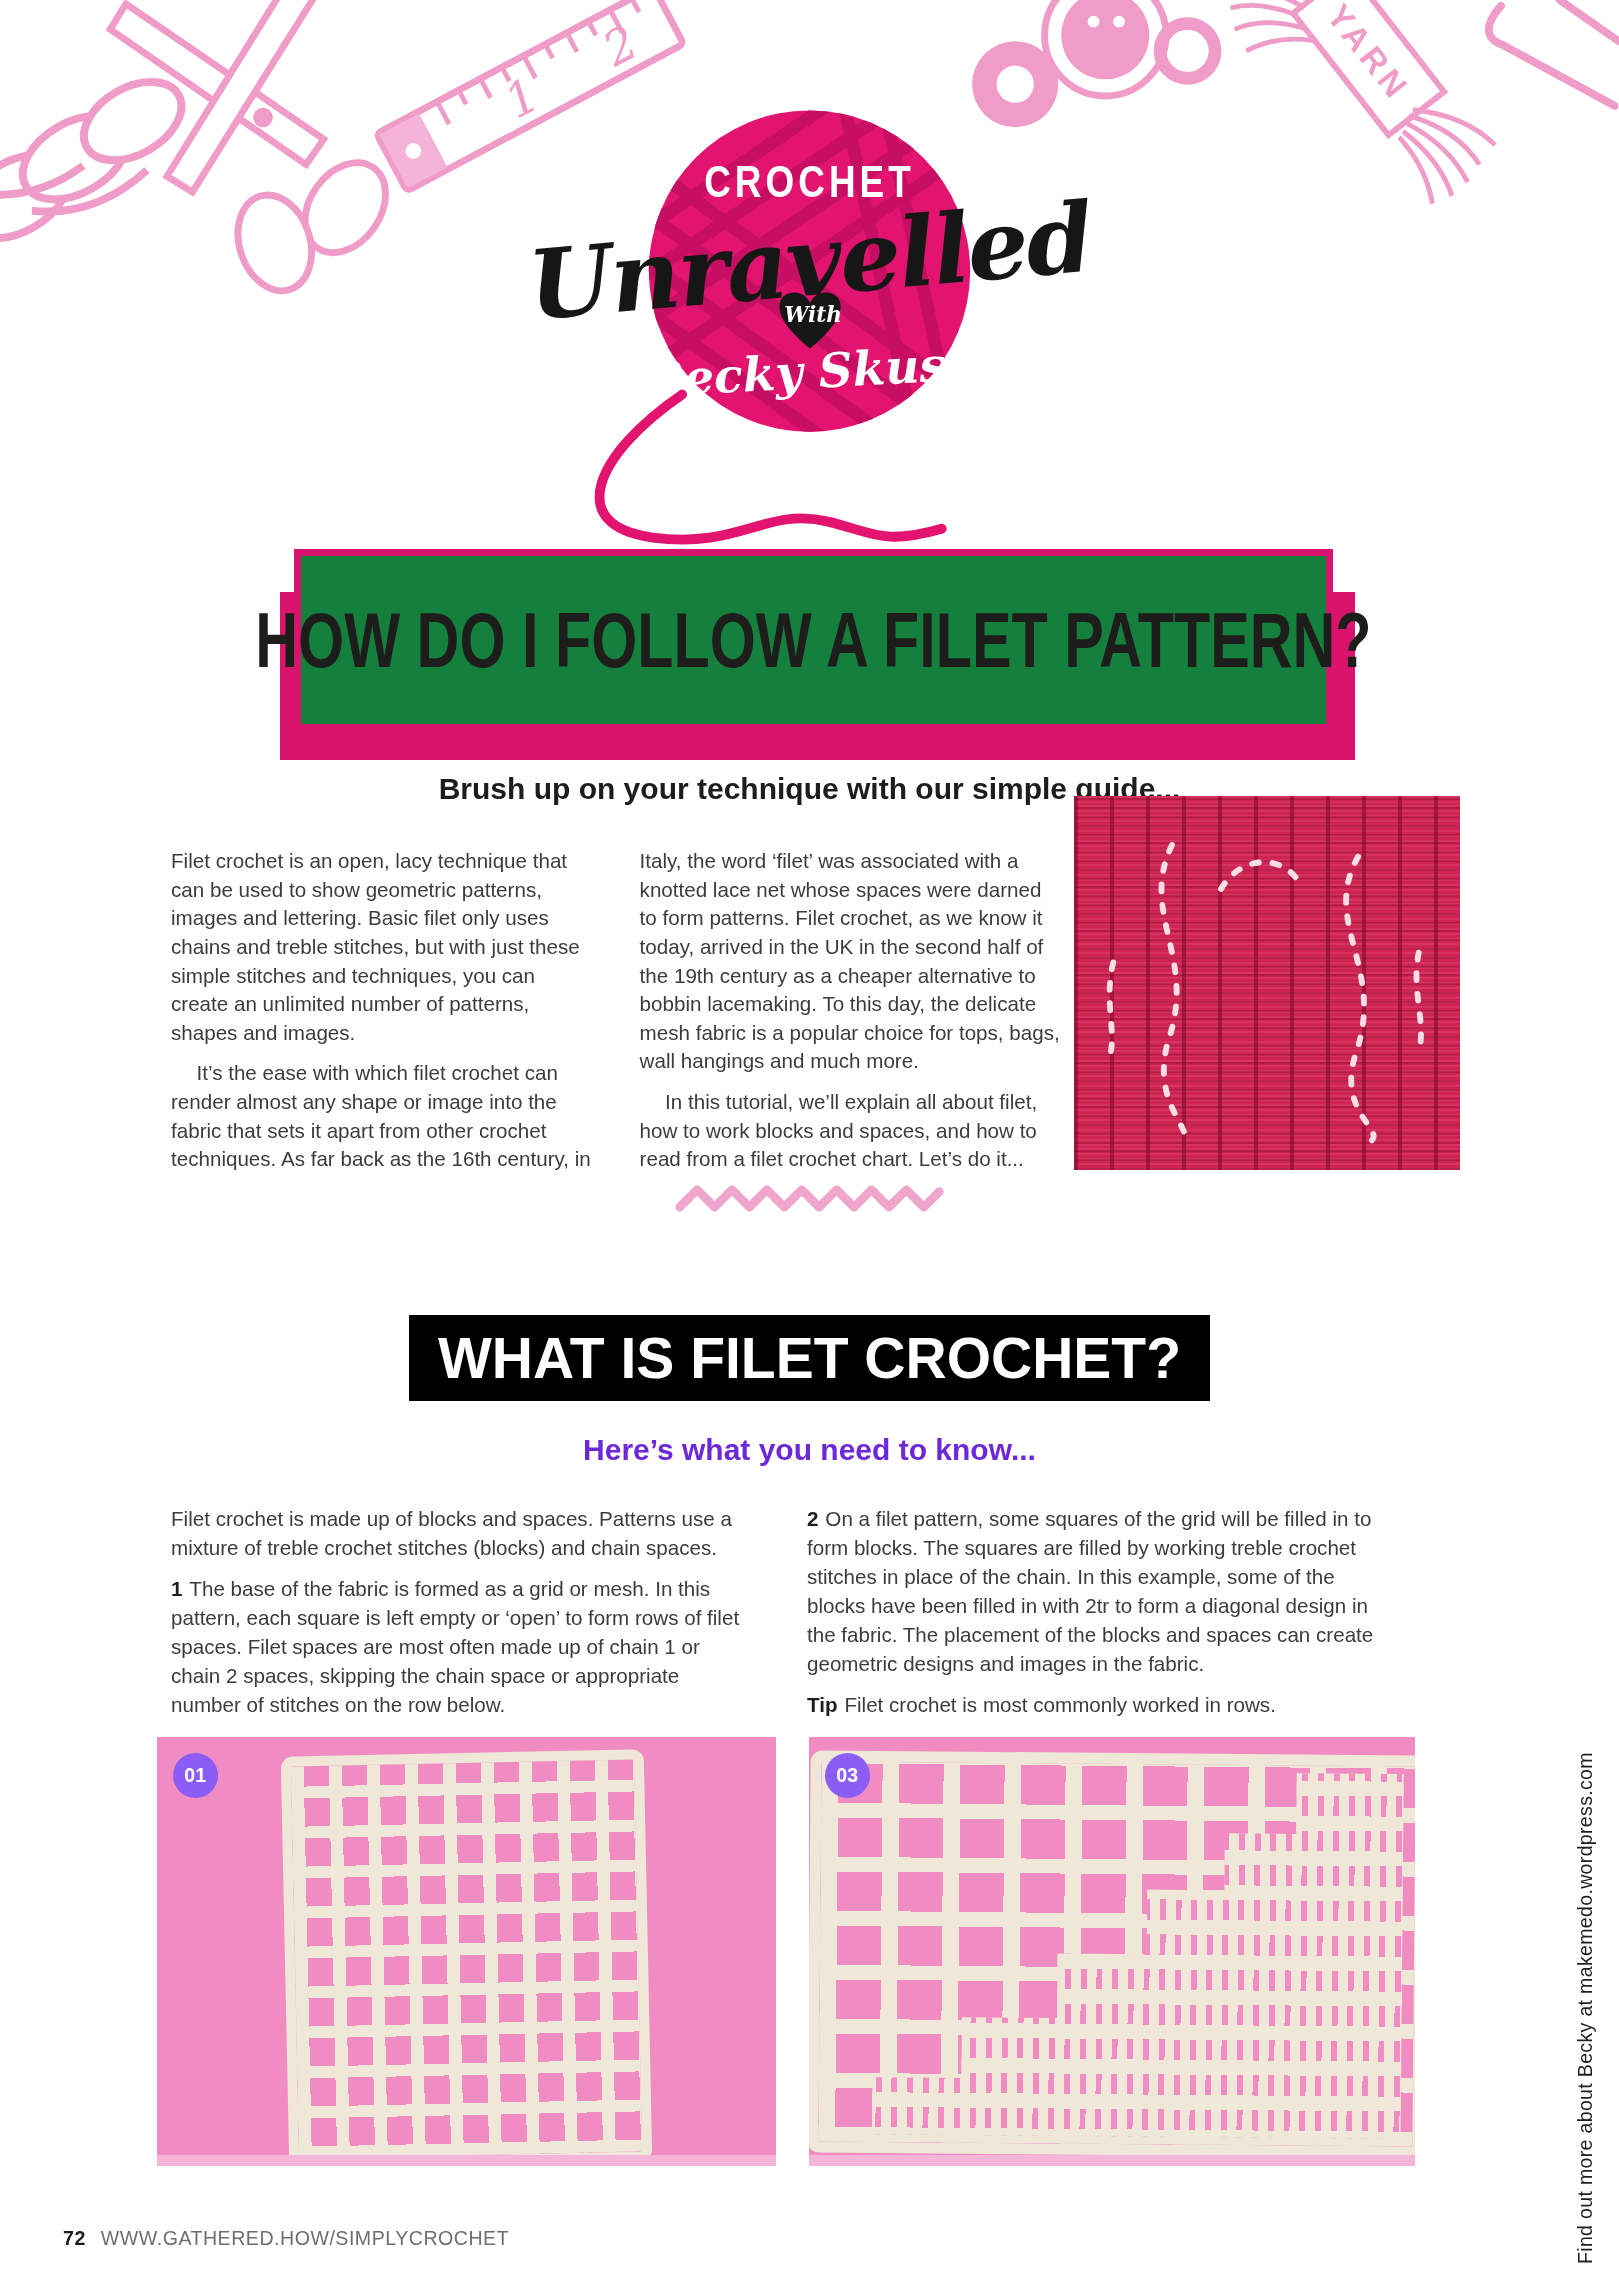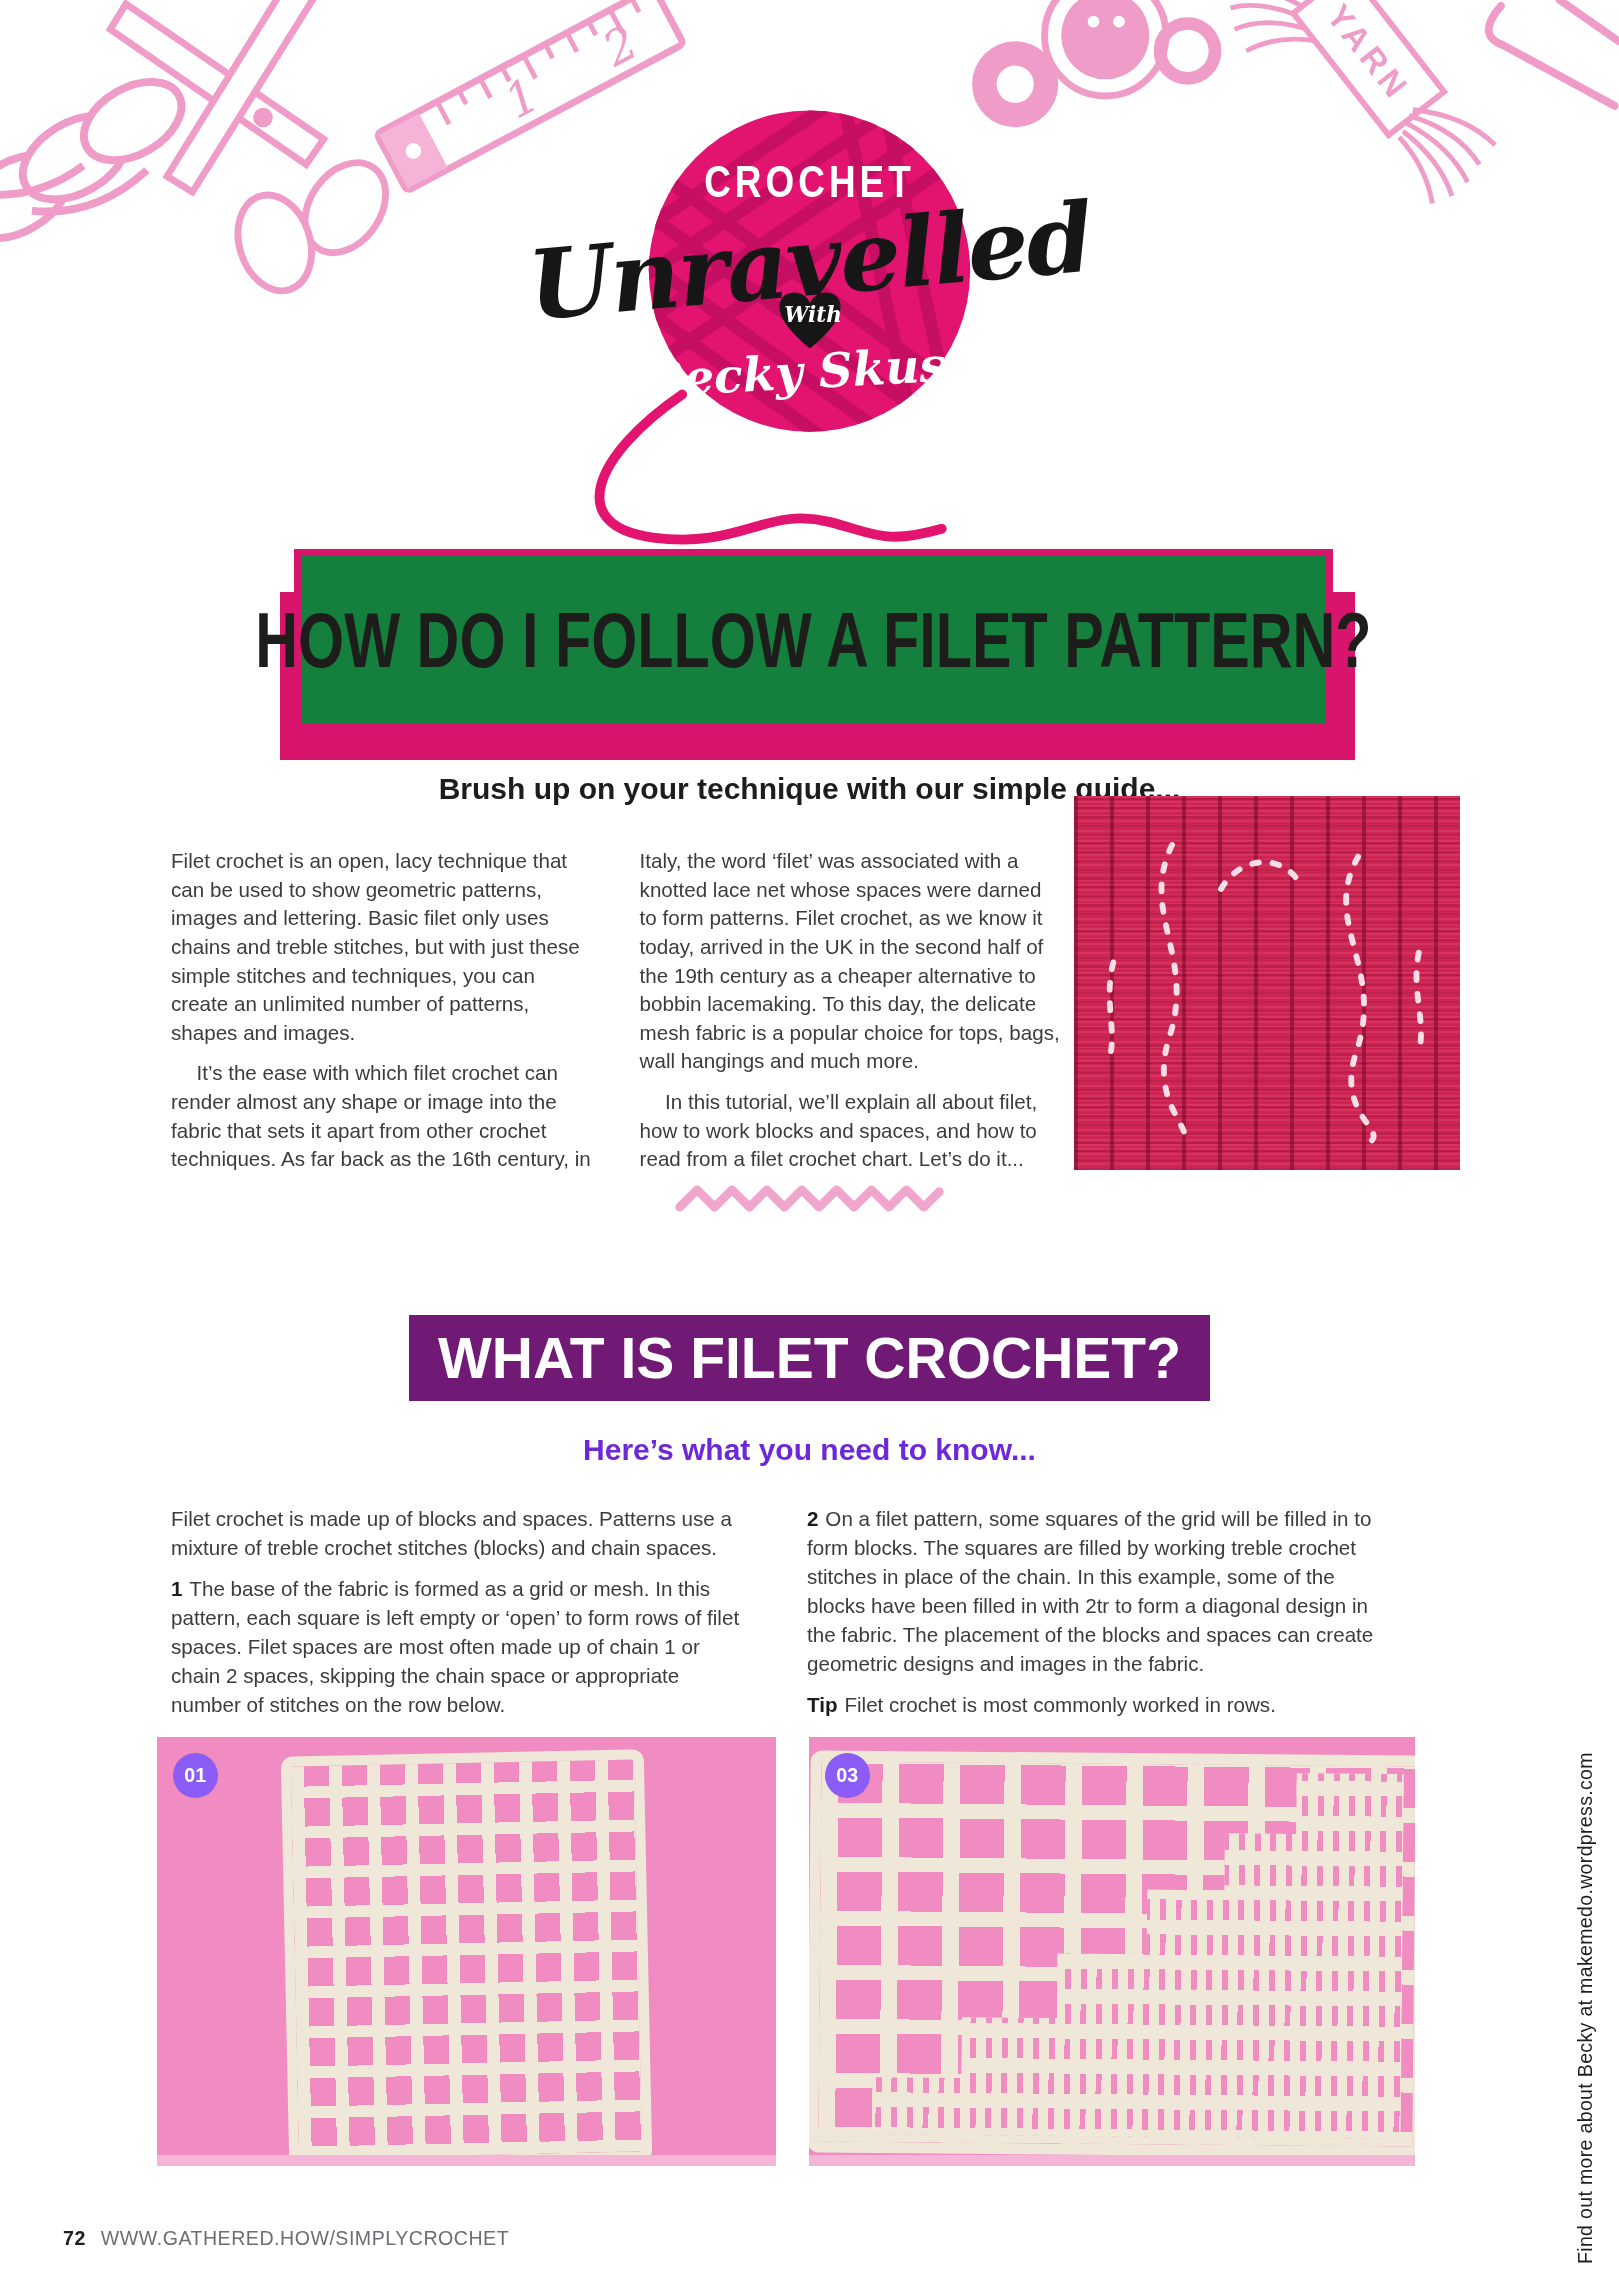--- a/index.html
+++ b/index.html
@@ -44,21 +44,21 @@
       repeating-linear-gradient(90deg, rgba(110,4,38,.5) 0 3.9px, rgba(0,0,0,0) 3.9px 36px),
       repeating-linear-gradient(0deg, rgba(140,8,48,.35) 0 2px, rgba(0,0,0,0) 2px 8.8px),
       repeating-linear-gradient(0deg, rgba(255,140,170,.15) 0 2px, rgba(0,0,0,0) 2px 4.9px)}
   .dots{fill:none;stroke:#f6dde6;stroke-width:6;stroke-dasharray:7 14;stroke-linecap:round}
 
   
   .zigzag{position:absolute;left:0;top:1182px;width:100%;text-align:center}
 
   
   .banner{position:absolute;left:0;top:1315px;width:100%;display:flex;justify-content:center}
-  .banner-inner{background:#701a75;padding:9.8px 29px}
+  .banner-inner{background:#000000;padding:9.8px 29px}
   .banner-text{font-size:57px;font-weight:700;color:#fff;transform:scaleX(.74)}
   .tagline2{position:absolute;left:0;top:1433px;width:100%;text-align:center;font-size:30px;font-weight:700;color:#6d28d9}
 
   
   .cols2{position:absolute;left:159px;top:1492px;width:1304px;display:flex;gap:34px;font-size:20.6px;line-height:1.41}
   .cols2 .c1{width:602px}
   .cols2 .c2{width:612px}
   .lead{color:#1d1d1b;margin-right:6.9px}
 
   

